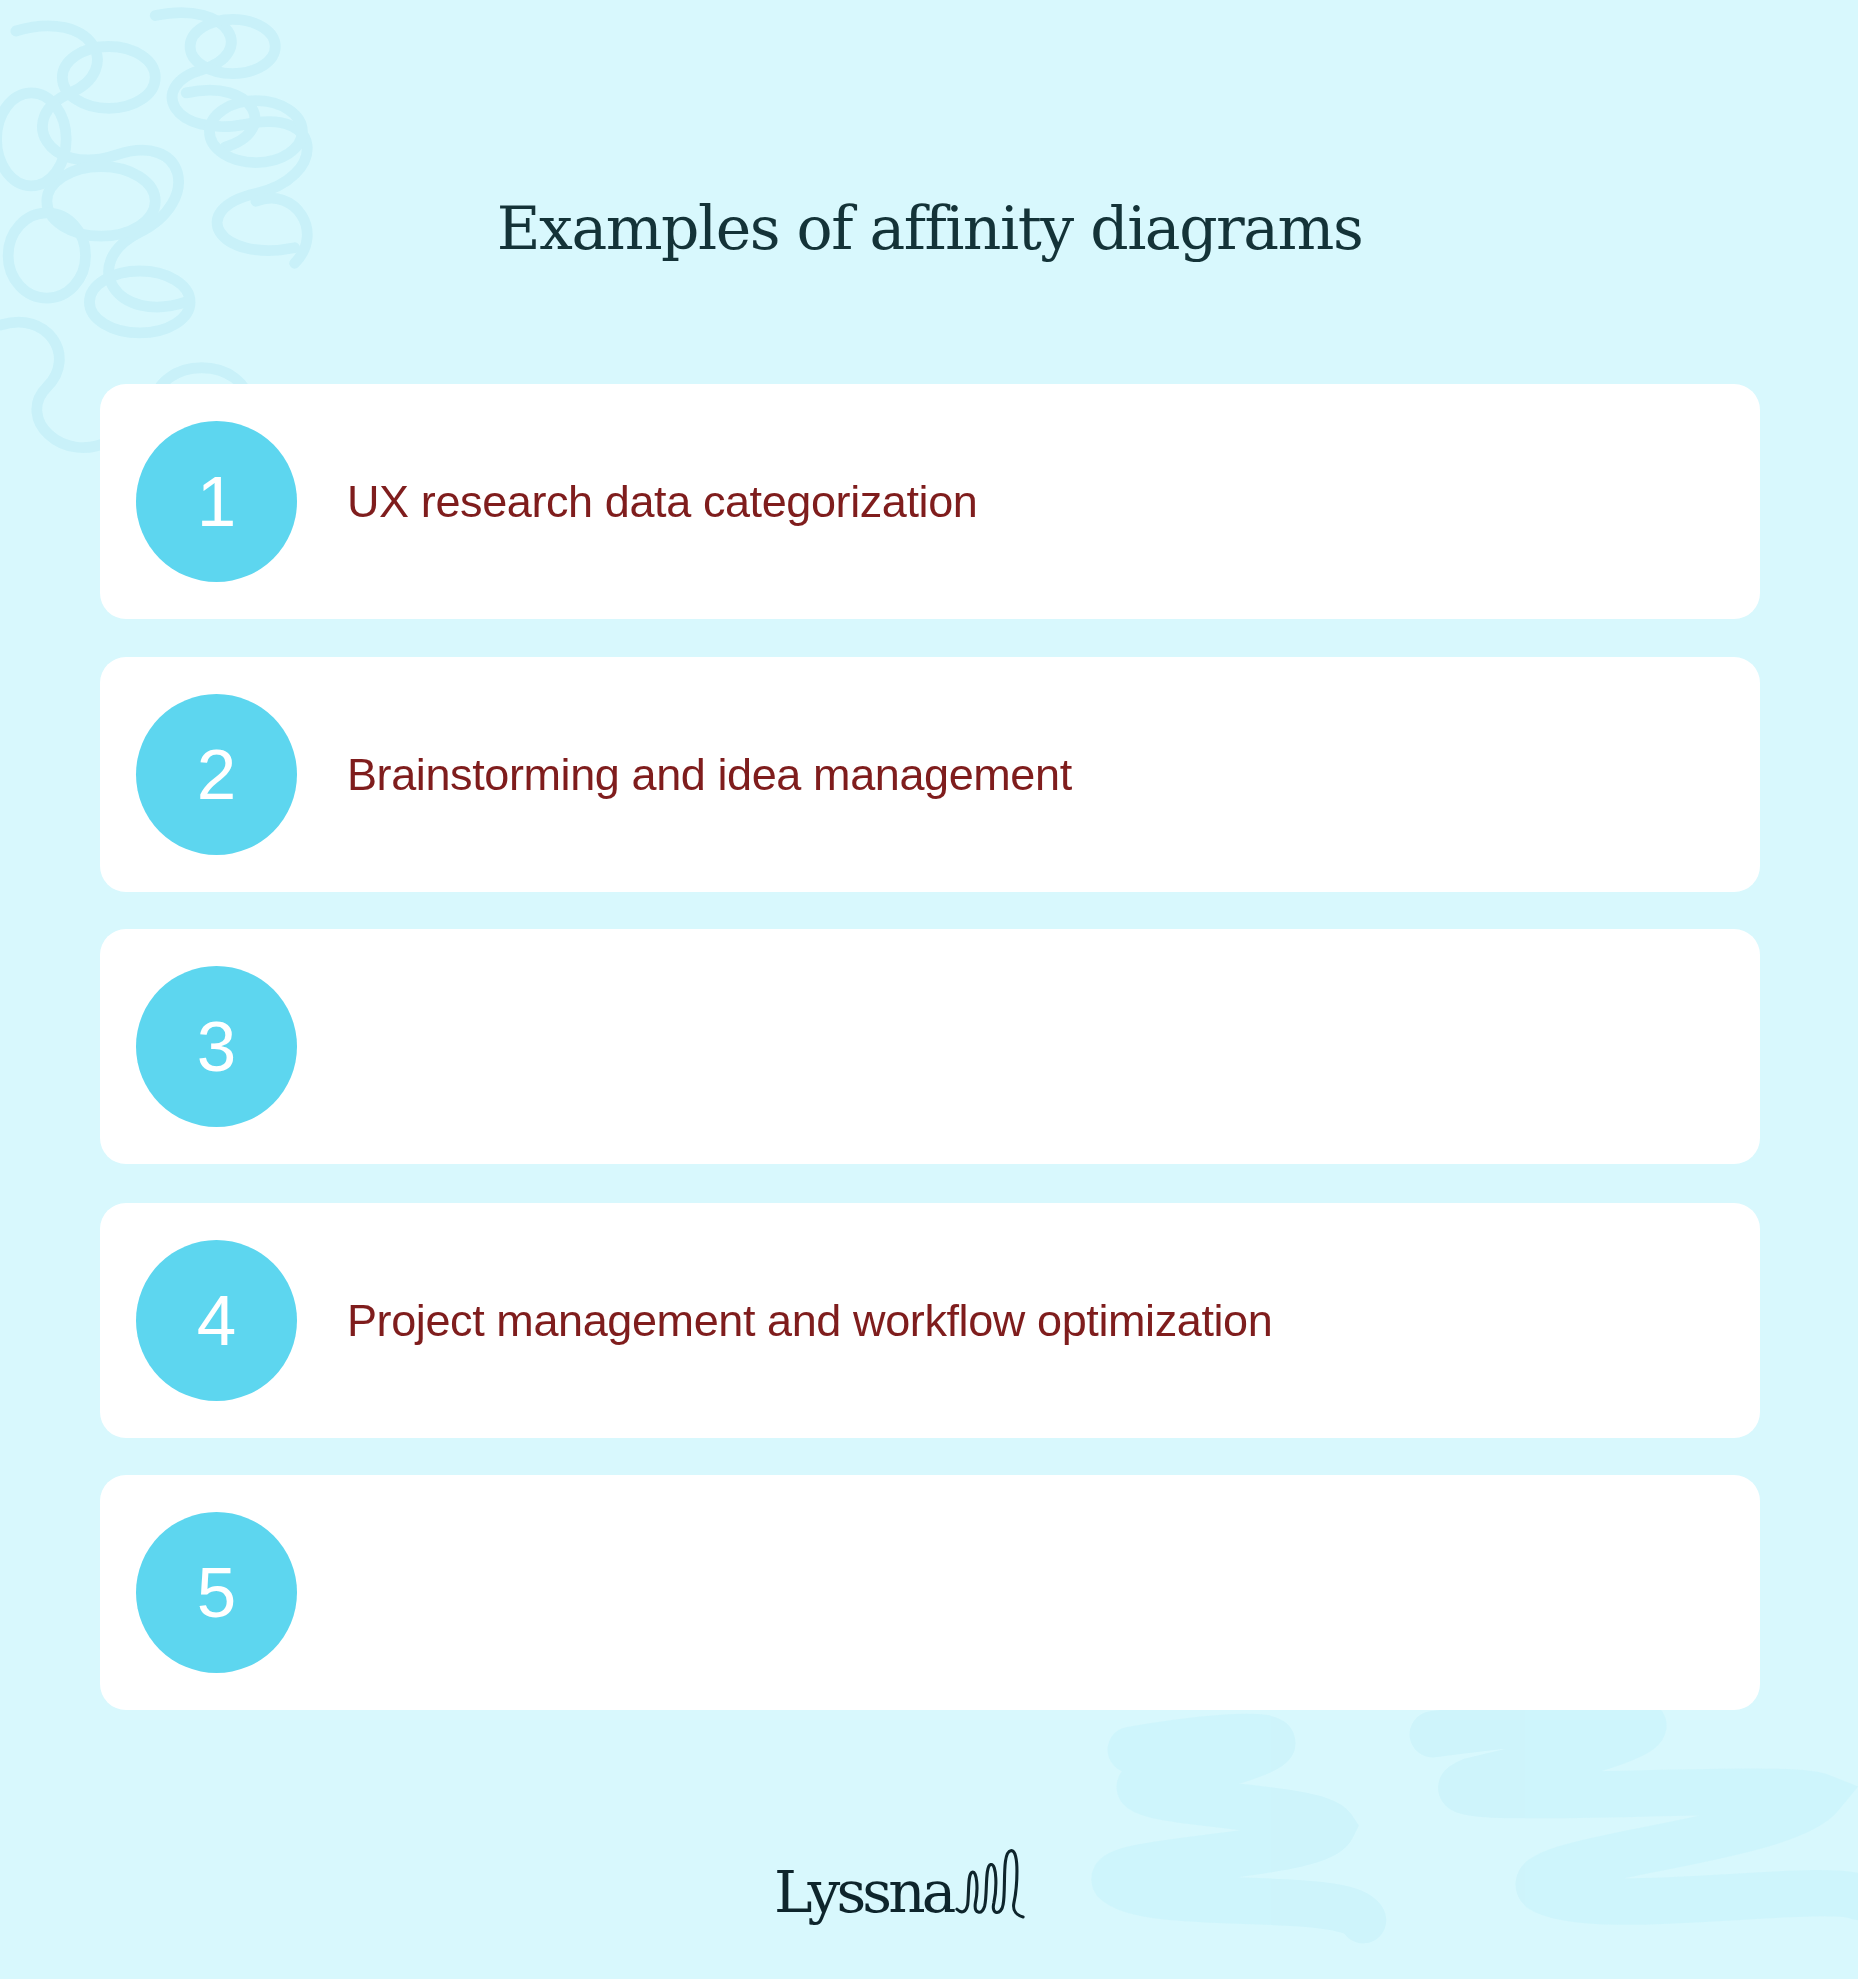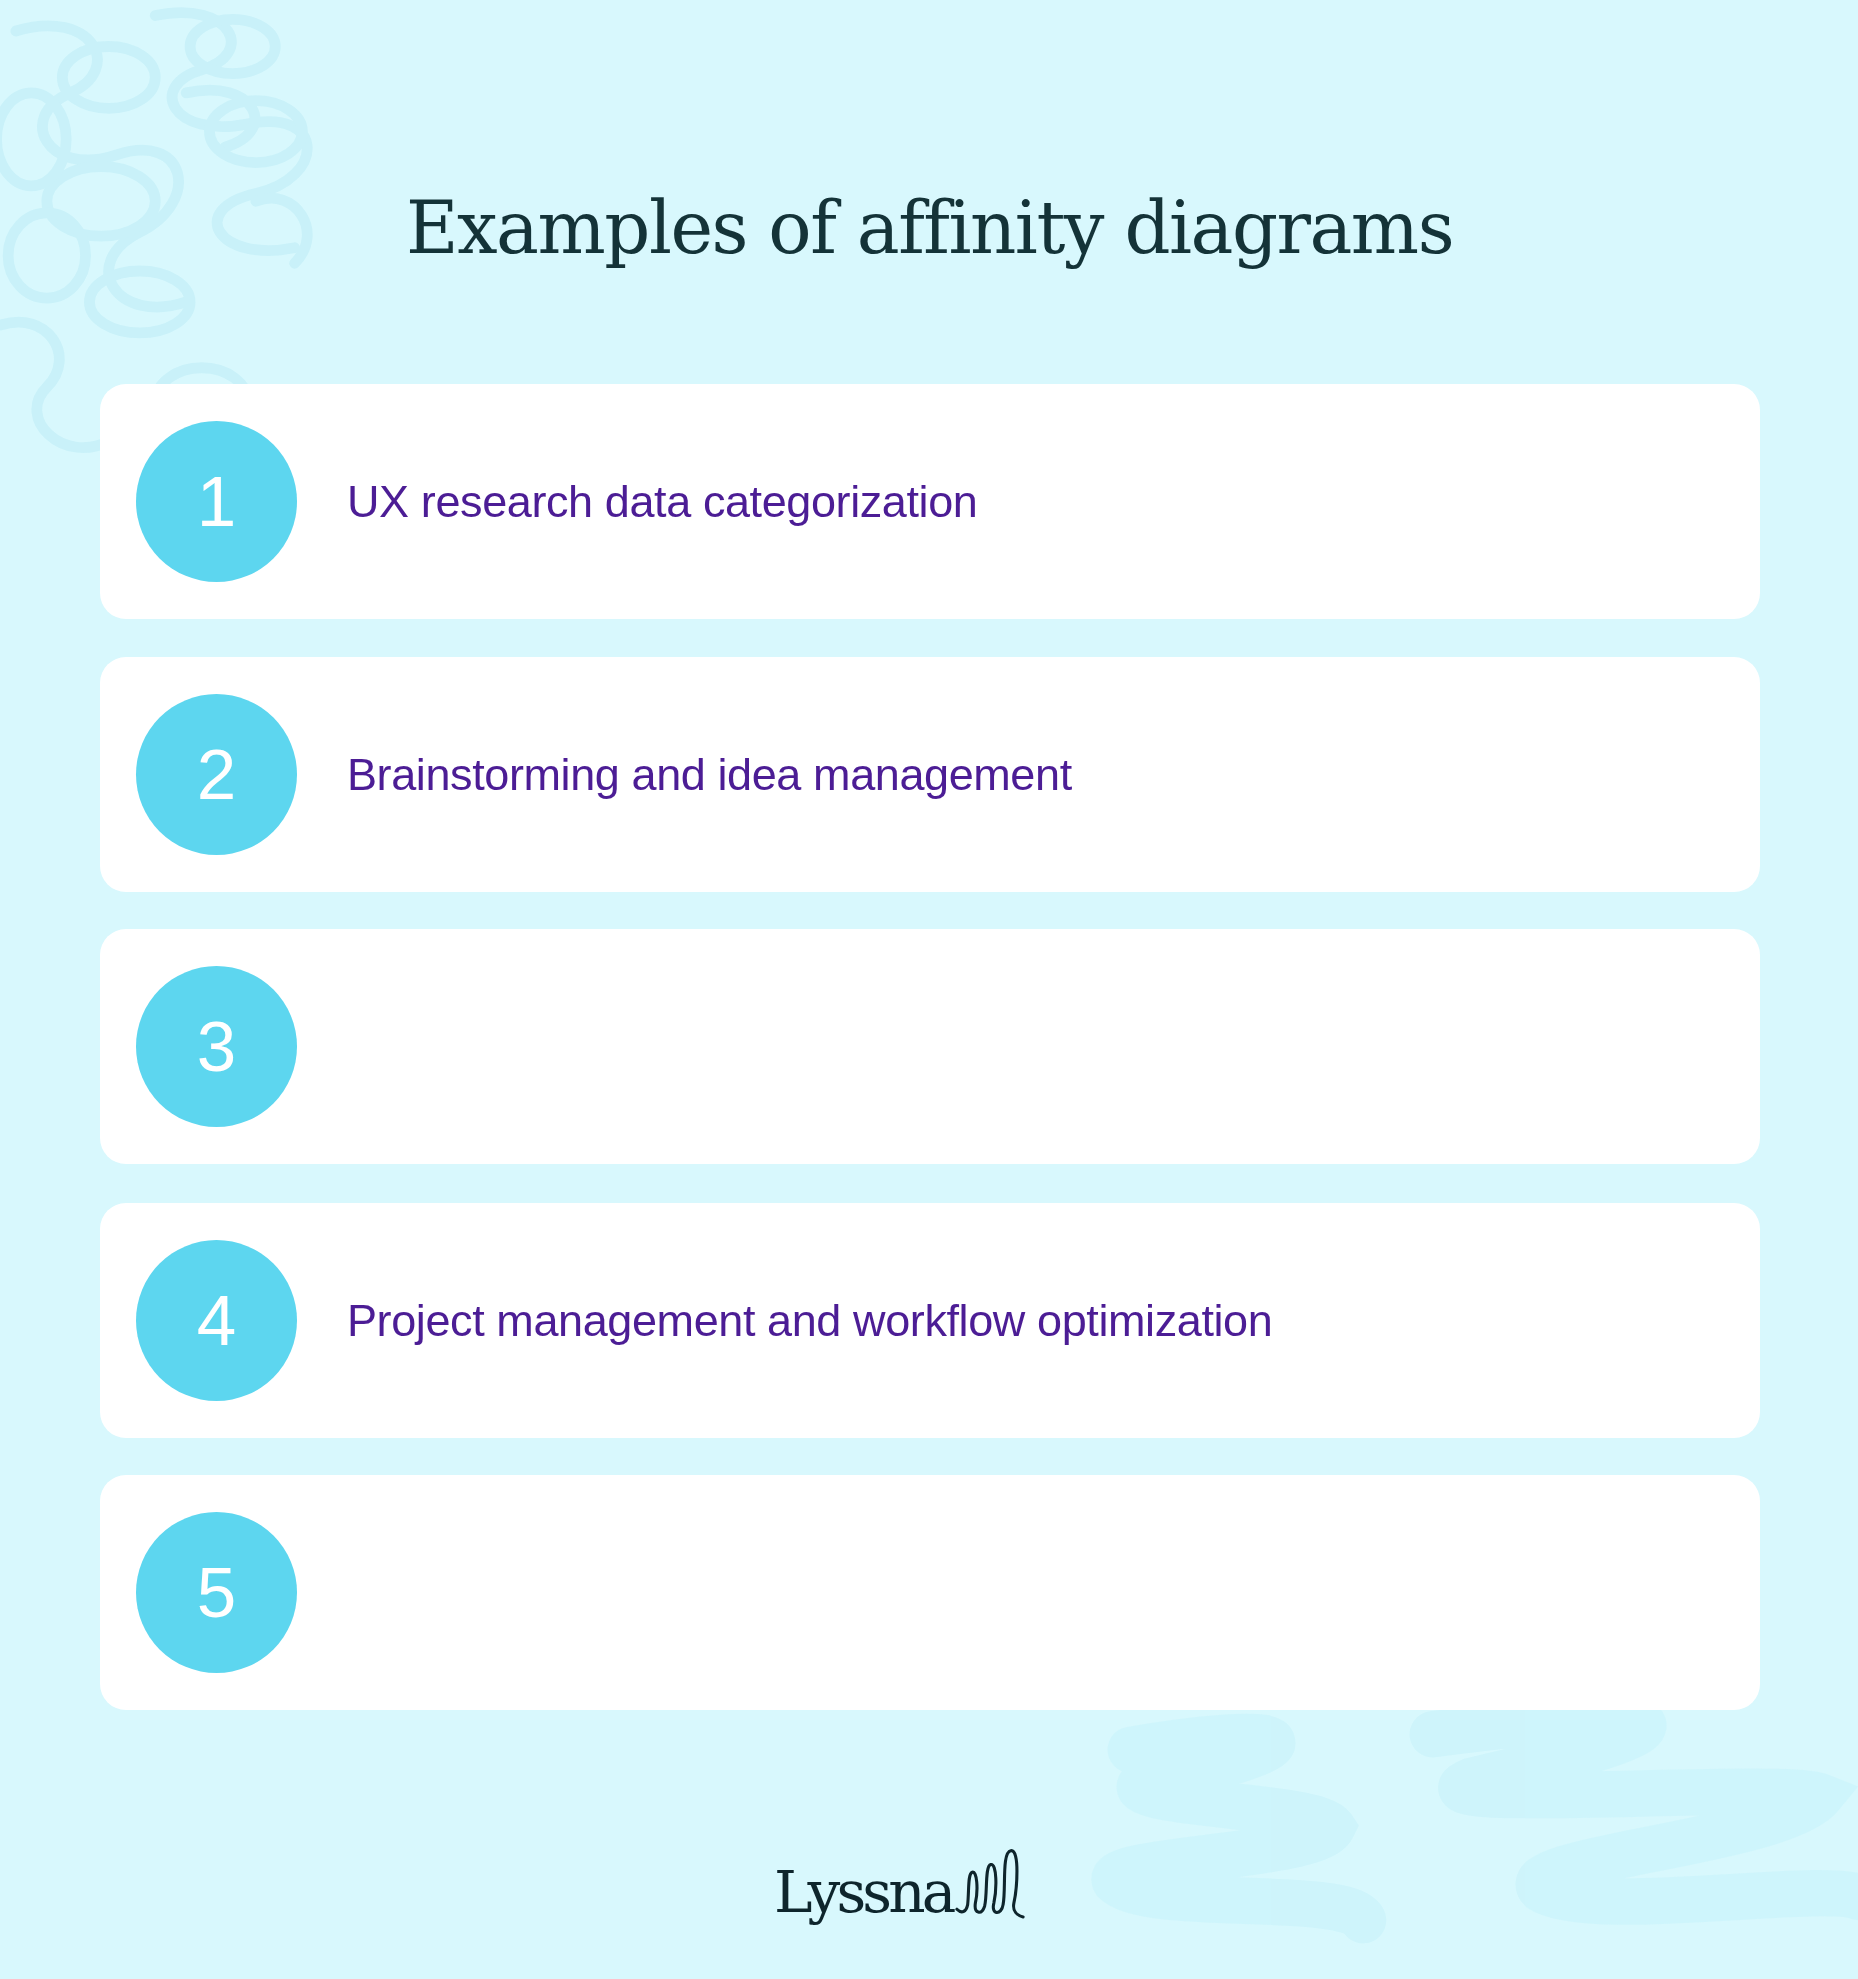--- a/index.html
+++ b/index.html
@@ -7,21 +7,21 @@
     width: 1859px; height: 1979px;
     background: #d8f8fd;
     position: relative; overflow: hidden;
     font-family: "Liberation Sans", sans-serif;
   }
   .bg-deco { position: absolute; left: 0; top: 0; width: 1859px; height: 1979px; pointer-events: none; }
   .title {
     position: absolute; left: 0; right: 0; top: 170px;
     text-align: center;
     font-family: "DejaVu Serif", "Liberation Serif", serif;
-    font-size: 72px; line-height: 116px;
+    font-size: 60px; line-height: 116px;
     color: #143338; letter-spacing: -1.5px;
     margin: 0; font-weight: normal;
   }
   .cards { position: absolute; left: 100px; top: 384px; width: 1660px; }
   .card {
     position: absolute; left: 0; width: 1660px; height: 235px;
     background: #ffffff; border-radius: 26px;
     display: flex; align-items: center;
   }
   .badge {
@@ -29,21 +29,21 @@
     width: 161px; height: 161px; border-radius: 50%;
     background: #5dd6ef; color: #ffffff;
     display: flex; align-items: center; justify-content: center;
     font-family: "Liberation Sans", sans-serif;
     font-size: 71px; line-height: 1;
   }
   .label {
     position: absolute; left: 247px; top: 0; height: 235px;
     display: flex; align-items: center;
     font-family: "Liberation Sans", sans-serif;
-    font-size: 45px; color: #4c1d95; letter-spacing: -0.4px;
+    font-size: 45px; color: #7f1d1d; letter-spacing: -0.4px;
   }
   .logo {
     position: absolute; left: 774px; top: 1828px; height: 93px;
     display: flex; align-items: flex-end;
   }
   .logo-word {
     font-family: "DejaVu Serif", "Liberation Serif", serif;
     font-size: 58px; line-height: 1; color: #0e252c; letter-spacing: -3.9px;
   }
 </style>

